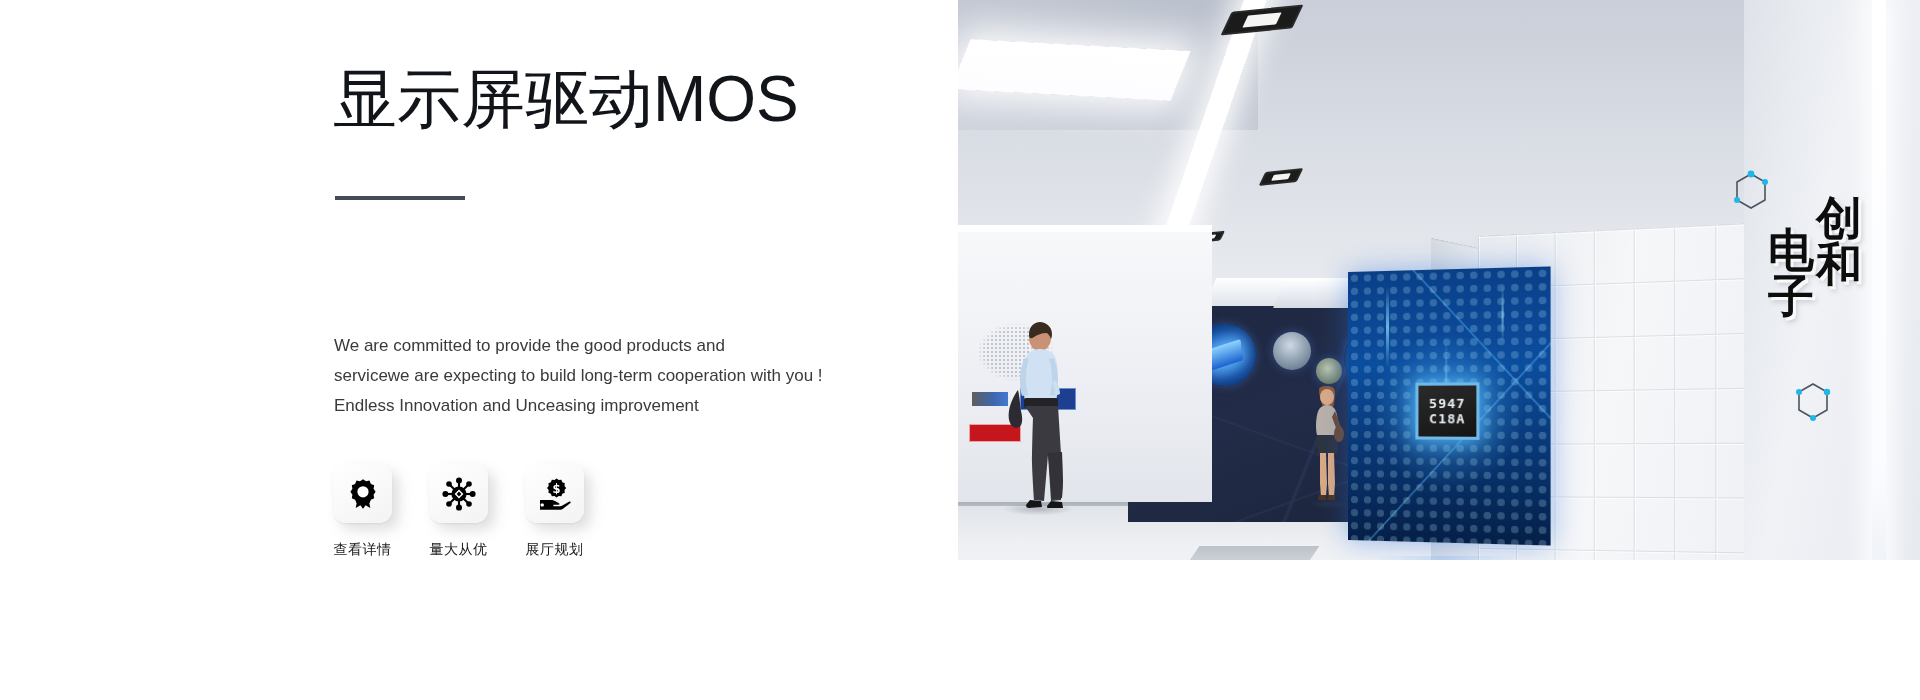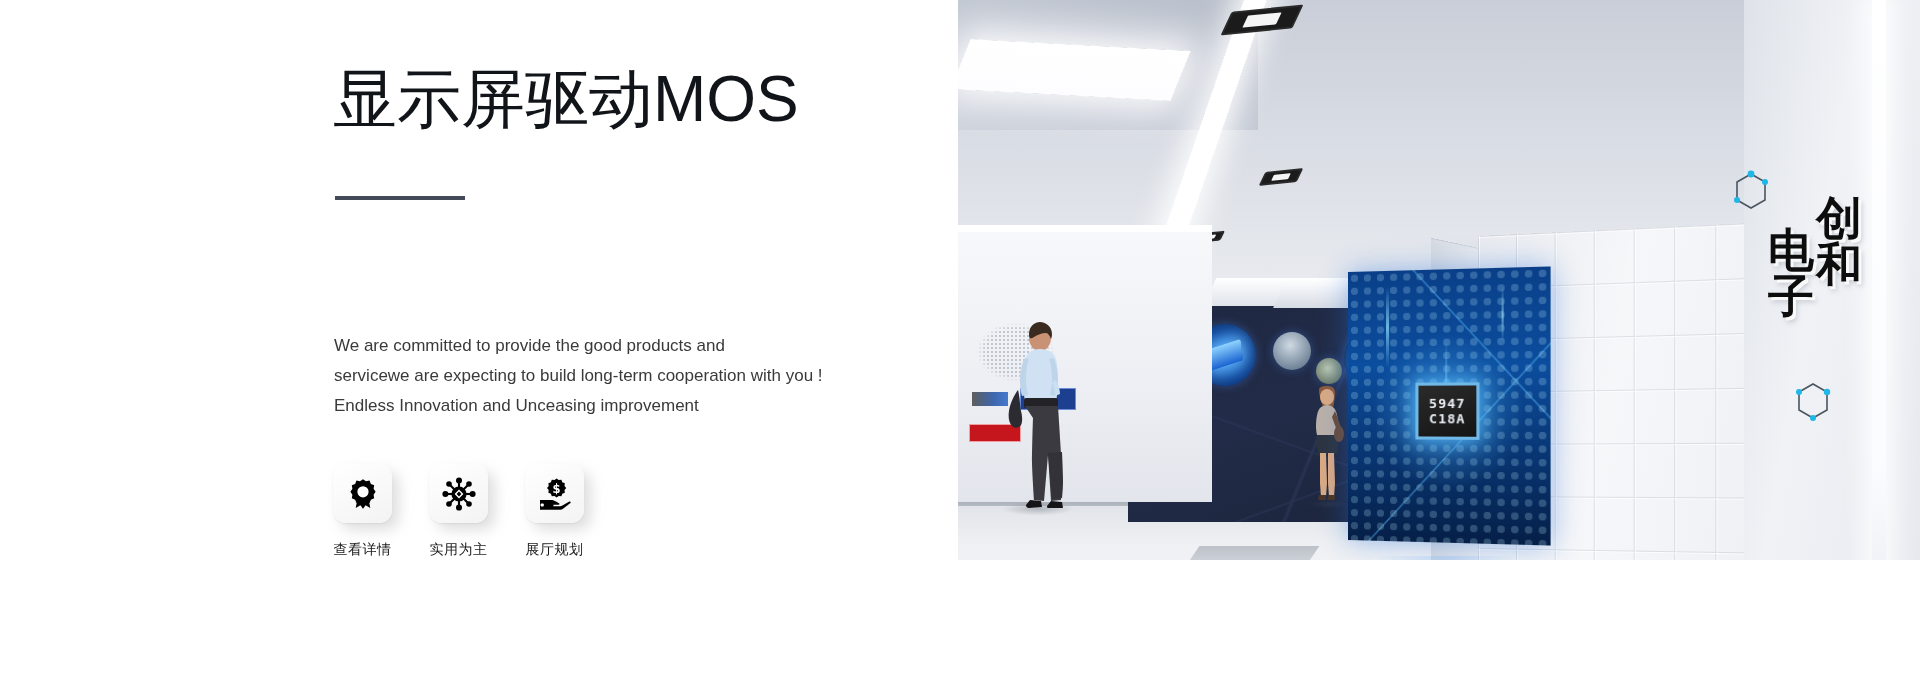--- a/index.html
+++ b/index.html
@@ -476,21 +476,21 @@
                   <circle cx="27.0" cy="27.0" r="2.8"></circle>
                   <circle cx="27.0" cy="7.0" r="2.8"></circle>
                   <circle cx="7.0" cy="27.0" r="2.8"></circle>
                 </g>
                 <circle cx="17" cy="17" r="7.6" fill="#000"></circle>
                 <path d="M17 12.6l4.4 4.4-4.4 4.4-4.4-4.4z" fill="#fff"></path>
                 <path d="M17 14.6l2.4 2.4-2.4 2.4-2.4-2.4z" fill="#000"></path>
               </svg>
             </span>
           </div>
-          <div class="feature-label">实用为主</div>
+          <div class="feature-label">量大从优</div>
         </div>
 
         <div class="feature">
           <div class="feature-box">
             <span>
               <svg width="34" height="34" viewBox="0 0 34 34">
                 <path fill="#000" d="M18.6 1.4l2.1 1.7 2.7-0.3 0.9 2.5 2.5 0.9-0.3 2.7 1.7 2.1-1.7 2.1 0.3 2.7-2.5 0.9-0.9 2.5-2.7-0.3-2.1 1.7-2.1-1.7-2.7 0.3-0.9-2.5-2.5-0.9 0.3-2.7-1.7-2.1 1.7-2.1-0.3-2.7 2.5-0.9 0.9-2.5 2.7 0.3z"></path>
                 <text x="18.6" y="15.9" font-family="DejaVu Sans, sans-serif" font-size="11.5" font-weight="bold" fill="#fff" text-anchor="middle">$</text>
                 <path fill="#000" d="M2.0 23.0h11.0c1.6 0 2.9 0.5 4.0 1.1l4.0 2.1c0.8 0.4 0.6 1.5-0.4 1.5h-5.2v1.6h6.6c0.9 0 1.6-0.2 2.4-0.7l7.0-4.0c0.9-0.5 1.9 0.7 1.0 1.5l-7.4 5.6c-1.0 0.8-2.0 1.1-3.3 1.1H2.0z"></path>
                 <rect x="2.6" y="26.4" width="3.2" height="3.2" rx="1.0" fill="#fff"></rect>

